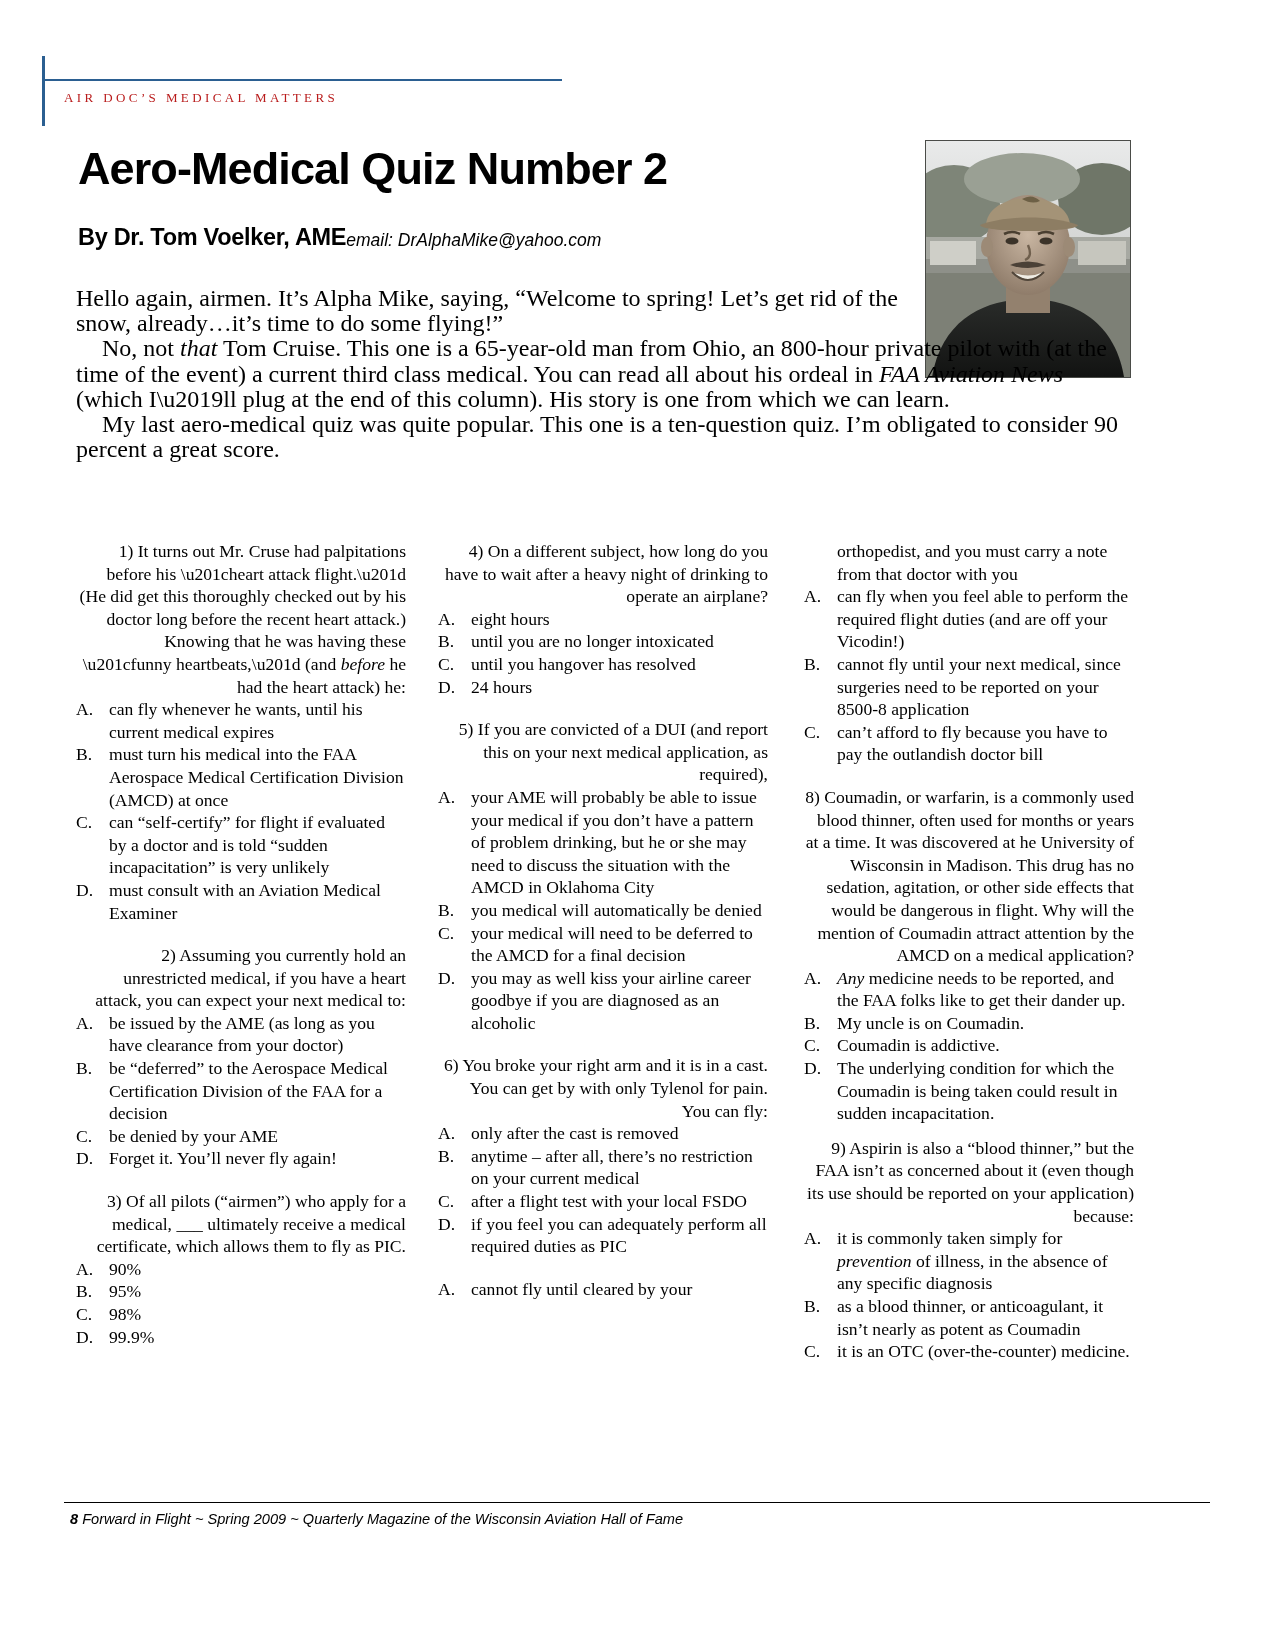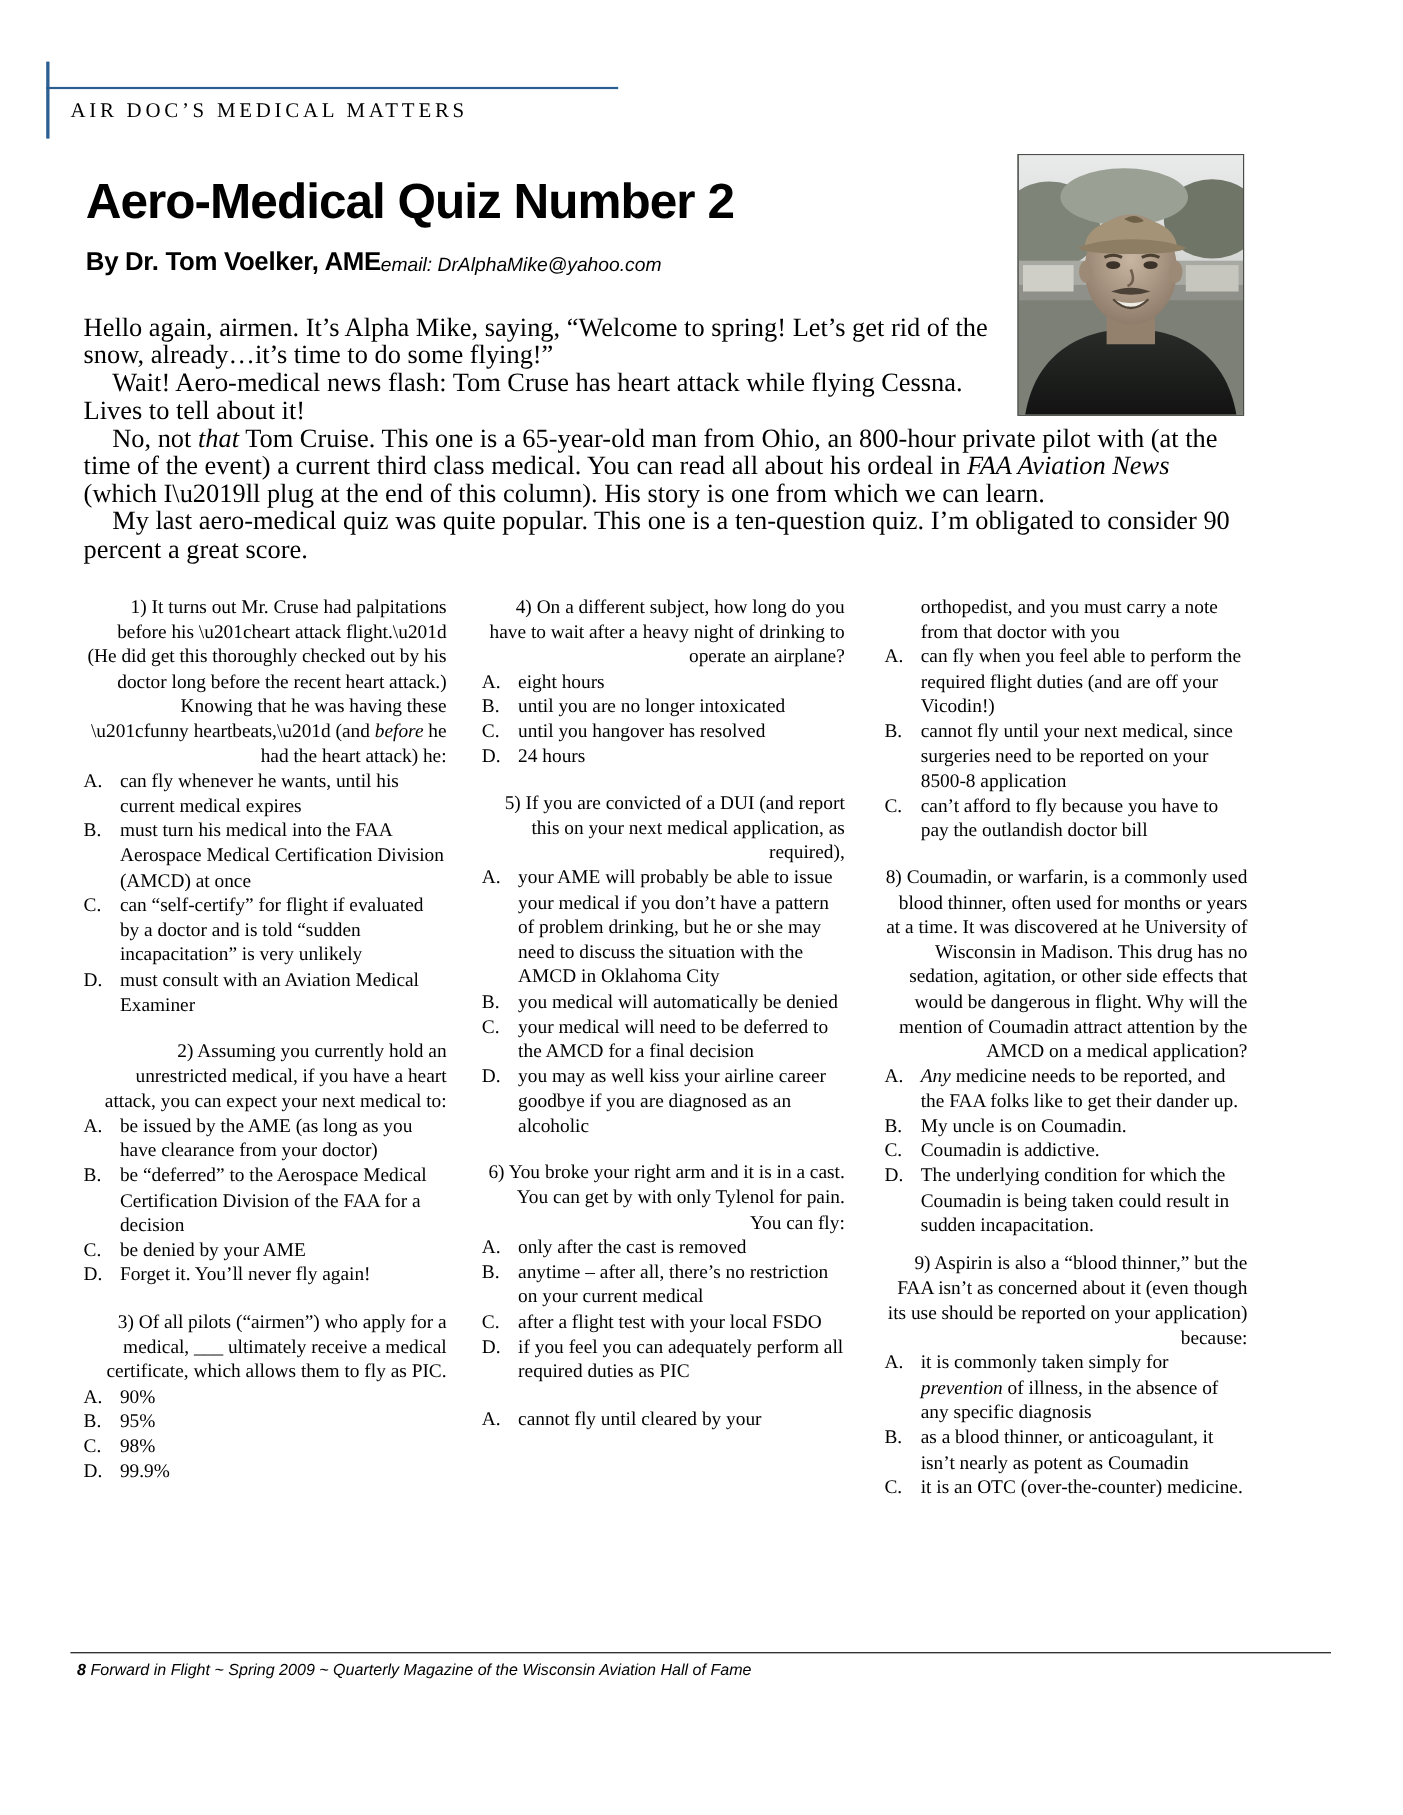--- a/index.html
+++ b/index.html
@@ -39,31 +39,31 @@
   .kicker-hrule {
     position: absolute;
     left: 0; top: 23px;
     width: 520px; height: 2px;
     background: #2b5f91;
   }
   .kicker-text {
     position: absolute;
     left: 22px; top: 34px;
     font-family: "Liberation Serif", serif;
-    font-size: 19px;
+    font-size: 13px;
     letter-spacing: 3.4px;
-    color: #000000;
+    color: #b91c1c;
     white-space: nowrap;
   }
 
   
   .headline {
     position: absolute;
     left: 78px;
-    top: 160px;
+    top: 146px;
     font-family: "Liberation Sans", sans-serif;
     font-weight: bold;
     font-size: 45px;
     letter-spacing: -0.9px;
     line-height: 1.02;
     color: #000;
     white-space: nowrap;
   }
   .byline-row {
     position: absolute;
@@ -255,21 +255,20 @@
       <path d="M86 131 q 16 16 32 0" stroke="#51463a" stroke-width="2" fill="none"></path>
 
       <ellipse cx="61" cy="106" rx="6" ry="10" fill="#9c8a76"></ellipse>
       <ellipse cx="143" cy="106" rx="6" ry="10" fill="#9c8a76"></ellipse>
     </svg>
   </div>
 
   <div class="intro">
     <div class="intro-narrow">
       <p>Hello again, airmen. It’s Alpha Mike, saying, “Welcome to spring! Let’s get rid of the snow, already…it’s time to do some flying!”</p>
-      <p class="ind">Wait! Aero-medical news flash: Tom Cruse has heart attack while flying Cessna. Lives to tell about it!</p>
     </div>
     <div class="intro-full">
       <p class="ind">
         <span>No, not </span><em class="it">that</em><span> Tom Cruise. This one is a 65-year-old man from Ohio, an 800-hour private pilot with (at the time of the event) a current third class medical. You can read all about his ordeal in </span><em class="it">FAA Aviation News</em><span> (which I\u2019ll plug at the end of this column). His story is one from which we can learn.</span>
       </p>
       <p class="ind">My last aero-medical quiz was quite popular. This one is a ten-question quiz. I’m obligated to consider 90 percent a great score.</p>
     </div>
   </div>
 
   <div class="cols">

